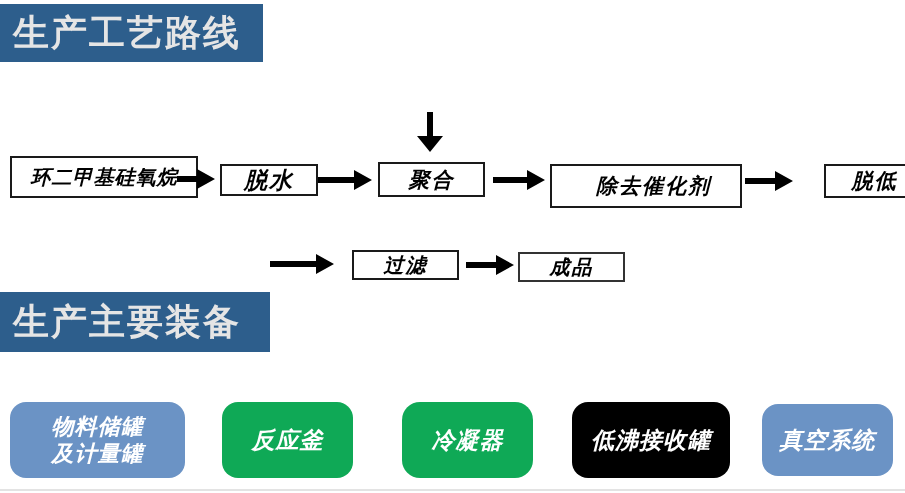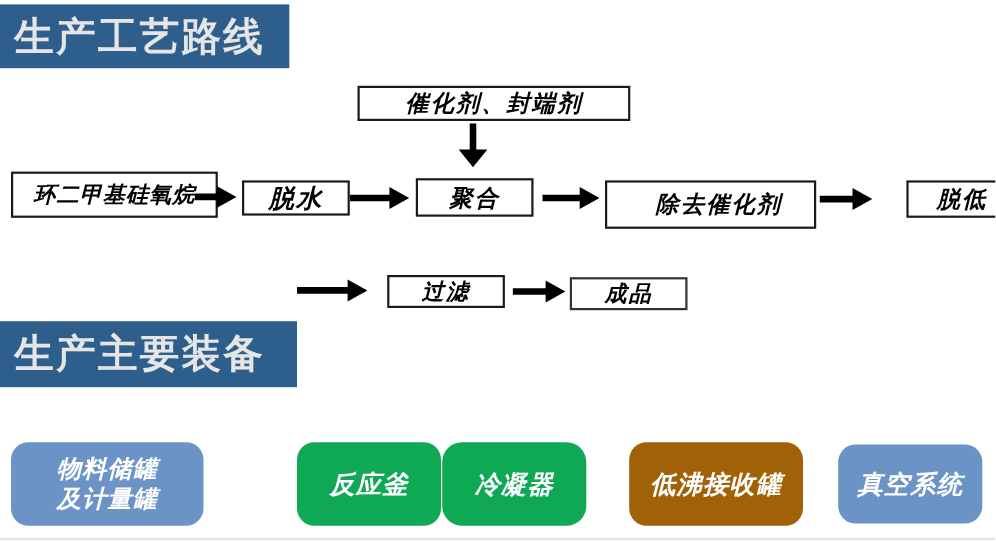--- a/index.html
+++ b/index.html
@@ -48,21 +48,20 @@
   .p5{left:762px;width:131px;height:72px;top:404px;}
   .bottom-line{position:absolute;left:0;top:489px;width:905px;height:2px;background:#e3e3e3;}
 </style>
 </head>
 <body>
 
 <div class="stage">
 
   <div class="banner banner1" style="background-color: rgb(45, 94, 140);">生产工艺路线</div>
 
-  <div class="fbox fb-catalyst">催化剂、封端剂</div>
 
   <div class="arrow ardown" style="color: rgb(0, 0, 0);">
     <svg width="26" height="40" viewBox="0 0 26 40">
         <polygon fill="currentColor" points="10,0 16,0 16,24 26,24 13,40 0,24 10,24"></polygon>
       </svg>
   </div>
 
   <div class="fbox fb-step1">环二甲基硅氧烷</div>
 
   <div class="arrow ar1" style="color: rgb(0, 0, 0);">
@@ -110,19 +109,19 @@
         <polygon fill="currentColor" points="0,8 30,8 30,1 48,11 30,21 30,14 0,14"></polygon>
       </svg>
   </div>
 
   <div class="fbox fb-step7">成品</div>
 
   <div class="banner banner2" style="background-color: rgb(45, 94, 140); text-align: right;">生产主要装备</div>
 
   <div class="pill p1" style="background-color: rgb(107, 147, 197);">物料储罐
 及计量罐</div>
-  <div class="pill p2" style="background-color: rgb(15, 169, 86); margin-left: 48px;">反应釜</div>
+  <div class="pill p2" style="background-color: rgb(15, 169, 86);">反应釜</div>
   <div class="pill p3" style="background-color: rgb(15, 169, 86);">冷凝器</div>
-  <div class="pill p4" style="background-color: #a16207; text-align: center;">低沸接收罐</div>
+  <div class="pill p4" style="background-color: #000000; text-align: center;">低沸接收罐</div>
   <div class="pill p5" style="background-color: rgb(107, 147, 197);">真空系统</div>
 
   <div class="bottom-line"></div>
 </div>
 
 </body></html>

